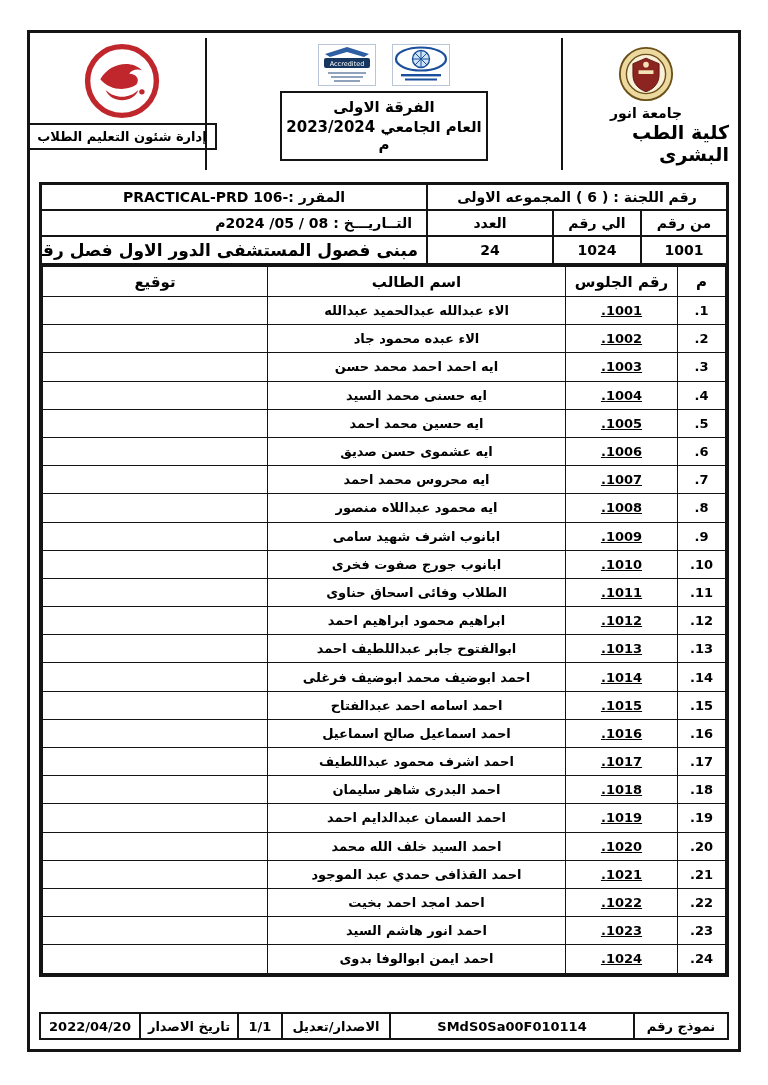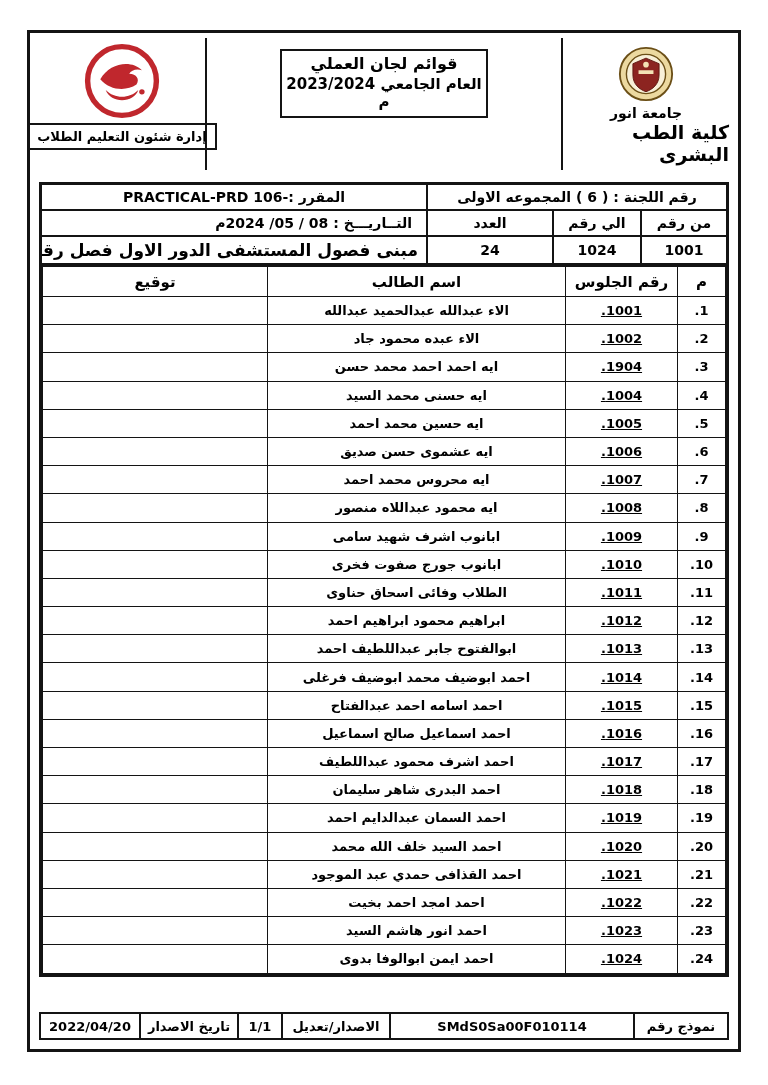--- a/index.html
+++ b/index.html
@@ -64,22 +64,41 @@
           <circle cx="30" cy="30" r="21" fill="#f8f0d8" stroke="#6b4f17" stroke-width="1.5"></circle>
           <path d="M30 13 L44 19 V31 C44 41 37 46.5 30 49 C23 46.5 16 41 16 31 V19 Z" fill="#8c2420" stroke="#5e1510" stroke-width="1"></path>
           <rect x="22" y="26" width="16" height="4" fill="#f3e2b5"></rect>
           <circle cx="30" cy="20" r="3" fill="#f3e2b5"></circle>
         </svg>
         <div class="uni-name">جامعة انور</div>
         <div class="fac-name">كلية الطب البشرى</div>
       </div>
 
       <div class="h-col h-center">
+        <div class="certs">
+          <svg width="58" height="42" viewBox="0 0 58 42">
+            <rect x="0.5" y="0.5" width="57" height="41" fill="#ffffff" stroke="#b9c6d8"></rect>
+            <path d="M7 10 L29 3 L51 10 L46 13 L29 8 L12 13 Z" fill="#2e5fa3"></path>
+            <rect x="6" y="14" width="46" height="10" rx="2" fill="#16355f"></rect>
+            <text x="29" y="21.5" text-anchor="middle" font-size="6.5" fill="#ffffff">Accredited</text>
+            <rect x="10" y="28" width="38" height="2" fill="#8fa3bd"></rect>
+            <rect x="13" y="32" width="32" height="2" fill="#8fa3bd"></rect>
+            <rect x="16" y="36" width="26" height="2" fill="#8fa3bd"></rect>
+          </svg>
+          <svg width="58" height="42" viewBox="0 0 58 42">
+            <rect x="0.5" y="0.5" width="57" height="41" fill="#ffffff" stroke="#b9c6d8"></rect>
+            <ellipse cx="29" cy="15" rx="25" ry="11.5" fill="none" stroke="#1a4f9c" stroke-width="2.2"></ellipse>
+            <circle cx="29" cy="15" r="8.5" fill="#cfe3f7" stroke="#1a4f9c" stroke-width="1.4"></circle>
+            <path d="M20.5 15 H37.5 M29 6.5 V23.5 M23 9 C27 13 31 17 35 21 M35 9 C31 13 27 17 23 21" stroke="#1a4f9c" stroke-width="1" fill="none"></path>
+            <rect x="9" y="30" width="40" height="2.4" fill="#1a4f9c"></rect>
+            <rect x="13" y="34.5" width="32" height="2" fill="#1a4f9c"></rect>
+          </svg>
+        </div>
         <div class="title-box">
-          <div class="title-l1">قوائم لجان العملي</div>
+          <div class="title-l2">الفرقة الاولى</div>
           <div class="title-l3">العام الجامعي 2023/2024 م</div>
         </div>
       </div>
 
       <div class="h-col h-dept">
         <svg width="76" height="76" viewBox="0 0 84 84">
           <circle cx="42" cy="42" r="38" fill="#ffffff" stroke="#c0272d" stroke-width="6"></circle>
           <path d="M18 40 C28 22 52 18 64 30 C58 28 52 30 50 34 C58 34 62 40 58 46 C46 54 28 52 18 40 Z" fill="#c0272d"></path>
           <path d="M24 52 C34 62 50 62 60 52 C56 66 30 68 24 52 Z" fill="#c0272d"></path>
           <circle cx="64" cy="54" r="3" fill="#c0272d"></circle>
@@ -128,21 +147,21 @@
               <td class="col-sign"></td>
             </tr>
             <tr>
               <td class="col-index">2.</td>
               <td class="col-seat">1002.</td>
               <td class="col-name">الاء عبده محمود جاد</td>
               <td class="col-sign"></td>
             </tr>
             <tr>
               <td class="col-index">3.</td>
-              <td class="col-seat">1904.</td>
+              <td class="col-seat">1003.</td>
               <td class="col-name">ايه احمد احمد محمد حسن</td>
               <td class="col-sign"></td>
             </tr>
             <tr>
               <td class="col-index">4.</td>
               <td class="col-seat">1004.</td>
               <td class="col-name">ايه حسنى محمد السيد</td>
               <td class="col-sign"></td>
             </tr>
             <tr>

